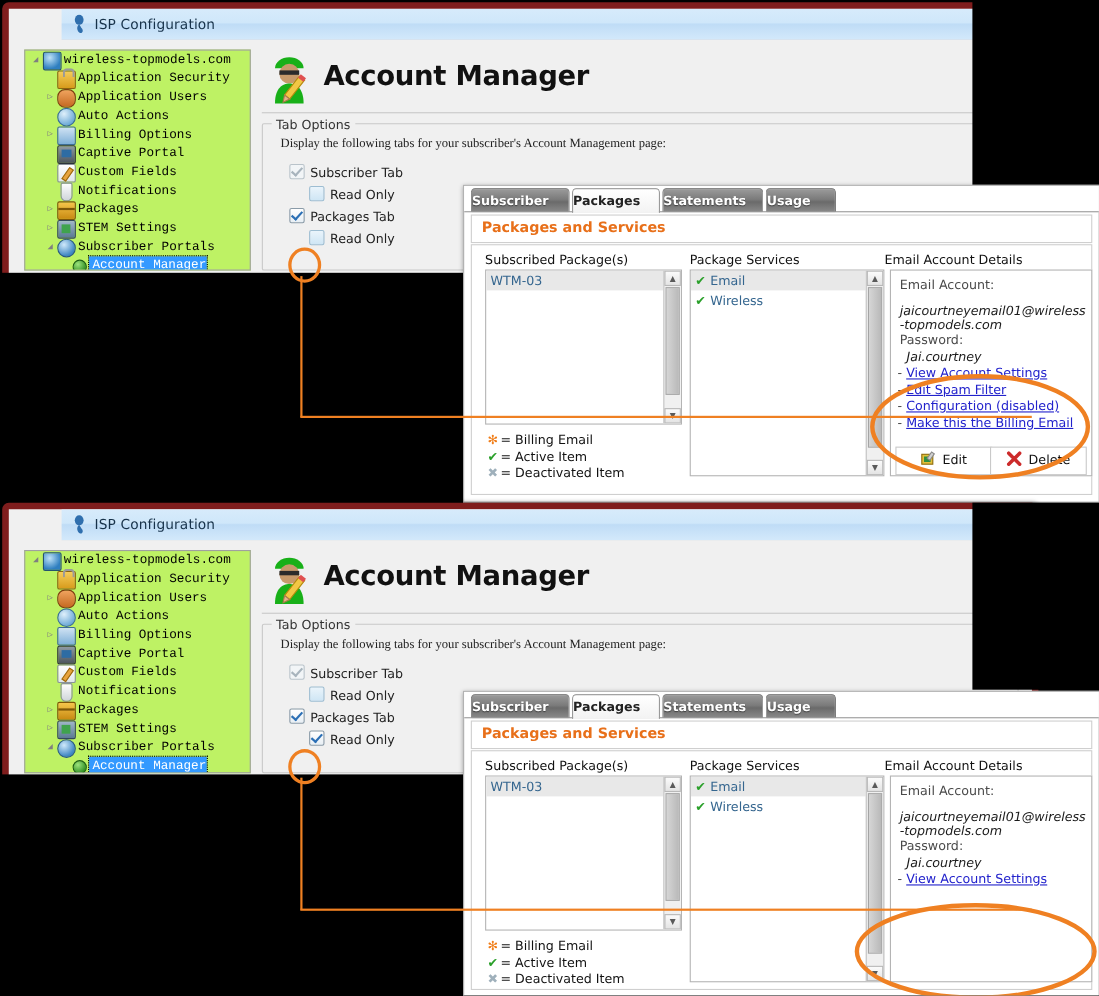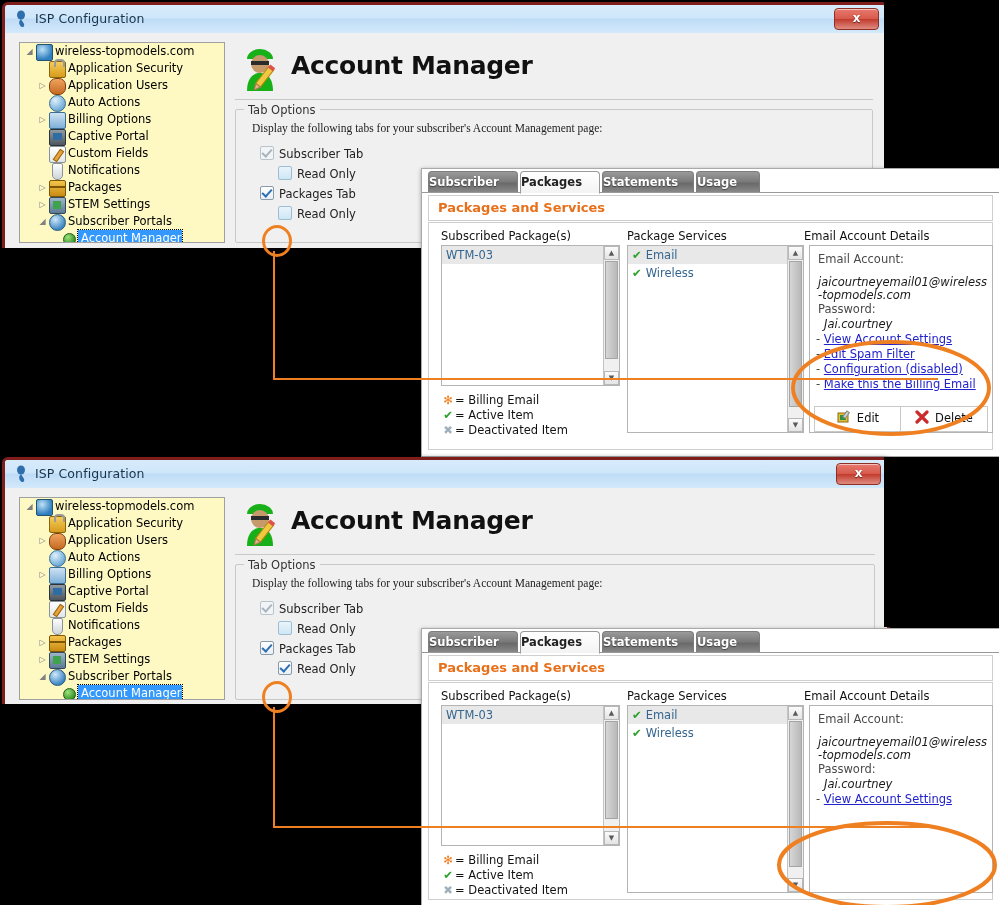--- a/index.html
+++ b/index.html
@@ -1,37 +1,37 @@
 <!DOCTYPE html>
 <html><head>
 <meta charset="utf-8">
 <style>
   html,body{margin:0;padding:0;background:#000;}
   body{width:999px;height:905px;position:relative;overflow:hidden;
        font-family:"DejaVu Sans","Liberation Sans",sans-serif;font-size:11px;color:#000;}
   .stage{position:absolute;left:0;top:0;width:999px;height:905px;background:#000;}
 
   
-  .win{position:absolute;background:#f0f0f0;border:3px solid #7f1d1d;border-radius:6px 6px 3px 3px;
-       box-shadow:0 0 4px rgba(0,0,0,.35);overflow:hidden;}
+  .win{position:absolute;background:#f0f0f0;border:6px solid #7f1d1d;border-radius:6px 6px 3px 3px;
+       box-shadow:0 0 4px rgba(0,0,0,.35);overflow:hidden;padding-left:48px;}
   .titlebar{height:28px;background:linear-gradient(to bottom,#d7ebfb 0%,#cfe7fa 45%,#bfdcf6 50%,#d3e9fb 100%);
        border-bottom:1px solid #a3c4e0;position:relative;}
   .titlebar .tb-ico{position:absolute;left:9px;top:5px;width:16px;height:18px;}
   .titlebar .tb-text{position:absolute;left:30px;top:6px;font-size:12.5px;color:#17324a;
        font-family:"DejaVu Sans","Liberation Sans",sans-serif;letter-spacing:.1px;}
   .closebtn{position:absolute;top:3px;right:6px;width:43px;height:20px;border-radius:4px;
        background:linear-gradient(to bottom,#e7796f 0%,#d85a4c 48%,#c0392b 50%,#e08c82 100%);
        border:1px solid #8d2f23;box-shadow:inset 0 1px 0 rgba(255,255,255,.55);
        color:#fff;font-weight:bold;font-size:12px;text-align:center;line-height:19px;
        text-shadow:0 1px 1px rgba(0,0,0,.5);cursor:pointer;}
   .winbody{position:absolute;left:0;right:0;top:28px;bottom:0;background:#f0f0f0;}
 
   
-  .tree{position:absolute;left:14px;top:9px;width:204px;bottom:6px;background:#fef9c3;
-        border:1px solid #a0a0a0;overflow:hidden;}
+  .tree{position:absolute;left:14px;top:9px;width:204px;bottom:6px;background:#bef264;
+        border:1px solid #a0a0a0;overflow:hidden;font-family:Liberation Mono, monospace;}
   .trow{position:relative;height:17px;line-height:17px;white-space:nowrap;font-size:11.5px;padding-left:6px;}
   .trow .exp{display:inline-block;width:11px;text-align:center;color:#808080;font-size:8px;vertical-align:top;}
   .trow .ti{display:inline-block;width:17px;height:17px;vertical-align:top;position:relative;}
   .trow .tl{display:inline-block;vertical-align:top;padding-left:3px;color:#000;}
   .trow.sel .tl{background:#3399ff;color:#fff;outline:1px dotted #000;}
   .ind0{padding-left:4px;} .ind1{padding-left:17px;} .ind2{padding-left:30px;}
 
   
   .ic{position:absolute;left:1px;top:1px;width:15px;height:15px;border-radius:2px;}
   .ic-globe{background:radial-gradient(circle at 35% 30%,#bfe2f7,#2f7fc0 70%);border:1px solid #24536f;}

